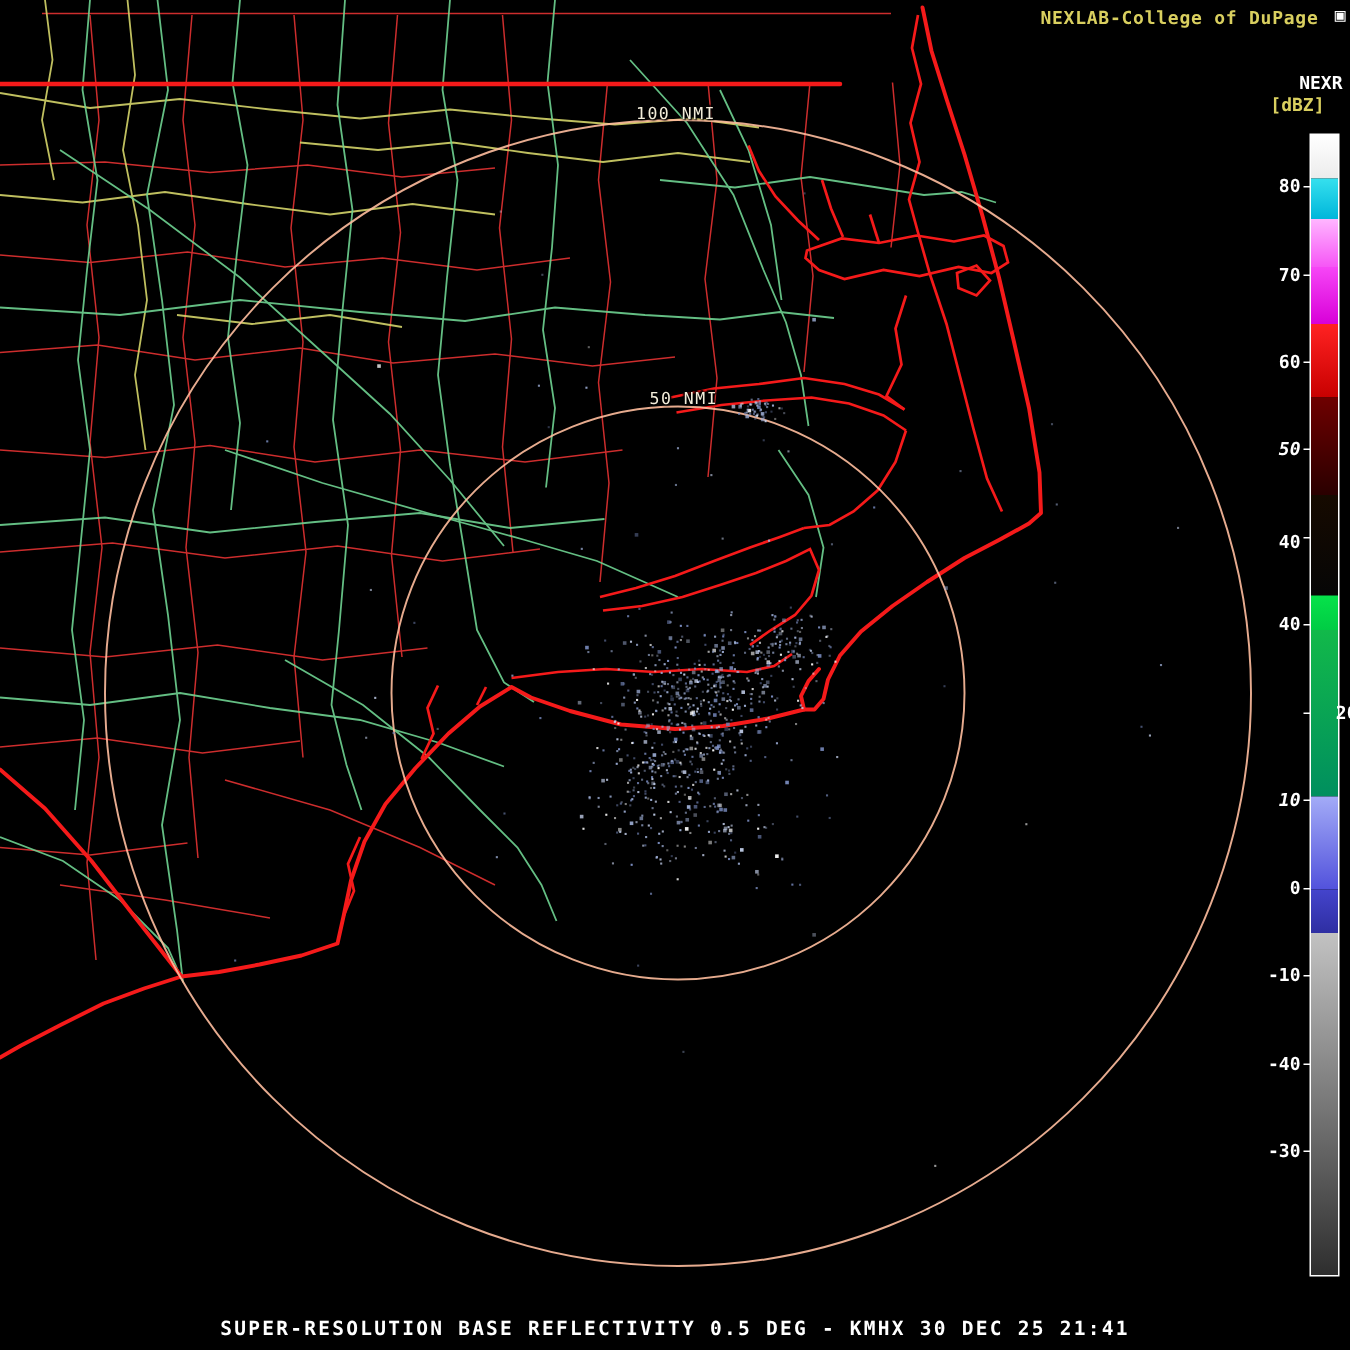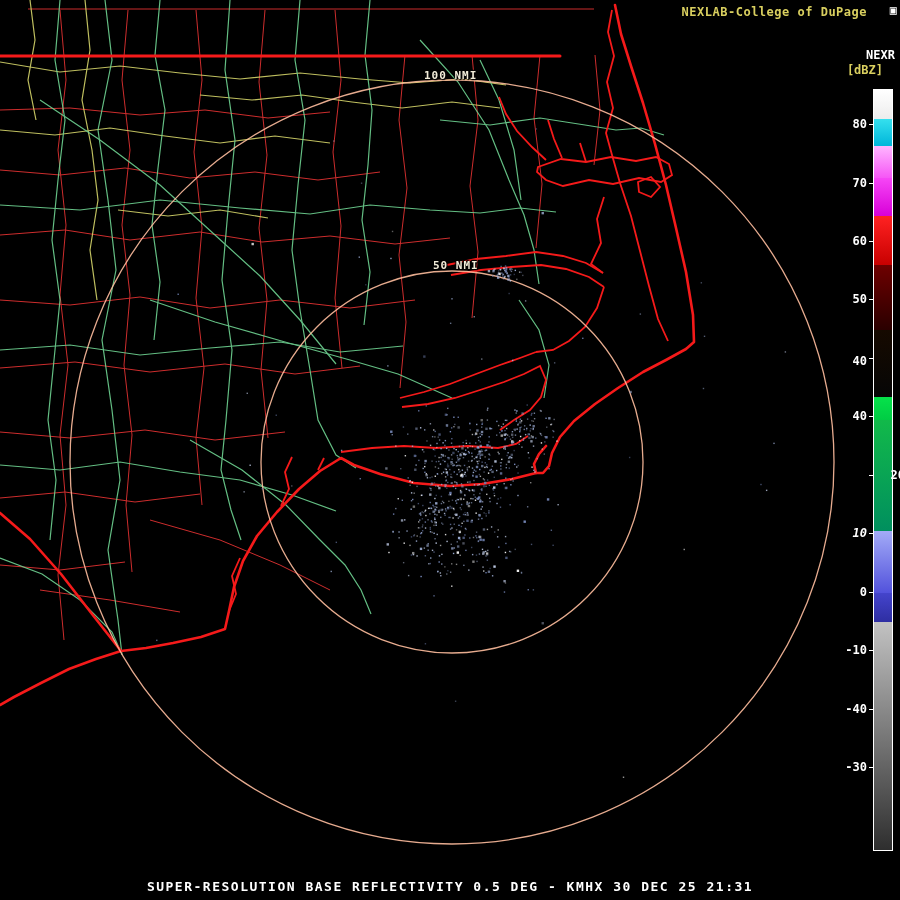--- a/index.html
+++ b/index.html
@@ -1,30 +1,30 @@
 <!DOCTYPE html>
 <html style="--bg: #000000; --titleyellow: #d9cf5f;"><head>
 <meta charset="utf-8">
 <style>
   html,body{margin:0;padding:0;background:#000;}
   #stage{position:relative;width:900px;height:900px;background:var(--bg,#000);overflow:hidden;
          font-family:"DejaVu Sans Mono", monospace;}
   #map{position:absolute;left:0;top:0;}
-  .hdr-title{position:absolute;top:5px;right:33px;color:var(--titleyellow,#d9cf5f);
+  .hdr-title{position:absolute;top:5px;right:21px;color:var(--titleyellow,#d9cf5f);
              font-size:12px;font-weight:bold;letter-spacing:0.5px;margin-left:16px;}
   .logo{position:absolute;top:3px;right:3px;color:#fff;font-size:12px;}
   .cb-product{position:absolute;top:48px;right:5px;color:#fff;font-size:12px;font-weight:bold;}
   .cb-units{position:absolute;top:63px;right:17px;color:var(--titleyellow,#d9cf5f);font-size:12px;font-weight:bold;}
   #cbar{position:absolute;left:873px;top:89px;width:20px;height:762px;border:1px solid #fff;
         box-sizing:border-box;background:#000;}
   .cb-seg{position:absolute;left:0;width:18px;}
   .cb-ticklabel{position:absolute;width:34px;text-align:right;color:#fff;font-size:12px;
                 font-weight:bold;line-height:16px;}
   .cb-tickmark{position:absolute;width:5px;height:1px;background:#fff;}
-  .ring-label{position:absolute;color:#f2ecd9;font-size:11px;font-weight:bold;letter-spacing:1px;
+  .ring-label{position:absolute;color:#f2ecd9;font-size:11px;font-weight:normal;letter-spacing:1px;
               text-shadow:0 0 2px #000,0 0 2px #000,1px 1px 1px #000,-1px -1px 1px #000;}
   .footer{position:absolute;left:0;right:0;top:879px;text-align:center;color:#fff;
           font-size:13px;font-weight:bold;letter-spacing:1.5px;}
 </style>
 </head>
 <body>
 
 <div id="stage">
 
   <svg id="map" width="900" height="900" viewBox="0 0 900 900">
@@ -1016,21 +1016,21 @@
       <div class="cb-seg" style="top: 502.769px; height: 29.2308px; background: linear-gradient(rgb(68, 68, 204), rgb(46, 46, 162));"></div>
       <div class="cb-seg" style="top: 532px; height: 228px; background: linear-gradient(rgb(194, 194, 194), rgb(46, 46, 46));"></div>
     </div>
   <div id="cbar-ticks">
       <div class="cb-ticklabel" style="left: 833px; top: 116.077px;">80</div>
       <div class="cb-tickmark" style="left: 869px; top: 124.077px;"></div>
       <div class="cb-ticklabel" style="left: 833px; top: 174.538px;">70</div>
       <div class="cb-tickmark" style="left: 869px; top: 182.538px;"></div>
       <div class="cb-ticklabel" style="left: 833px; top: 233px;">60</div>
       <div class="cb-tickmark" style="left: 869px; top: 241px;"></div>
-      <div class="cb-ticklabel" style="left: 833px; top: 291.462px;">50</div>
+      <div class="cb-ticklabel" style="left: 833px; top: 291.462px; font-style: italic;">50</div>
       <div class="cb-tickmark" style="left: 869px; top: 299.462px;"></div>
       <div class="cb-ticklabel" style="left: 833px; top: 353px;">40</div>
       <div class="cb-tickmark" style="left: 869px; top: 357.923px;"></div>
       <div class="cb-ticklabel" style="left: 833px; top: 408.385px;">40</div>
       <div class="cb-tickmark" style="left: 869px; top: 416.385px;"></div>
       <div class="cb-ticklabel" style="left: 833px; top: 466.846px; padding-left: 38px;">20</div>
       <div class="cb-tickmark" style="left: 869px; top: 474.846px;"></div>
       <div class="cb-ticklabel" style="left: 833px; top: 525.308px; font-style: italic;">10</div>
       <div class="cb-tickmark" style="left: 869px; top: 533.308px;"></div>
       <div class="cb-ticklabel" style="left: 833px; top: 583.769px;">0</div>
@@ -1039,14 +1039,14 @@
       <div class="cb-tickmark" style="left: 869px; top: 650.231px;"></div>
       <div class="cb-ticklabel" style="left: 833px; top: 700.692px;">-40</div>
       <div class="cb-tickmark" style="left: 869px; top: 708.692px;"></div>
       <div class="cb-ticklabel" style="left: 833px; top: 759.154px;">-30</div>
       <div class="cb-tickmark" style="left: 869px; top: 767.154px;"></div>
     </div>
 
   <div class="ring-label" style="left:424px;top:69px">100 NMI</div>
   <div class="ring-label" style="left:433px;top:259px">50 NMI</div>
 
-  <div class="footer">SUPER-RESOLUTION BASE REFLECTIVITY 0.5 DEG - KMHX 30 DEC 25 21:31</div>
+  <div class="footer">SUPER-RESOLUTION BASE REFLECTIVITY 0.5 DEG - KMHX 30 DEC 25 21:41</div>
 </div>
 
 </body></html>

